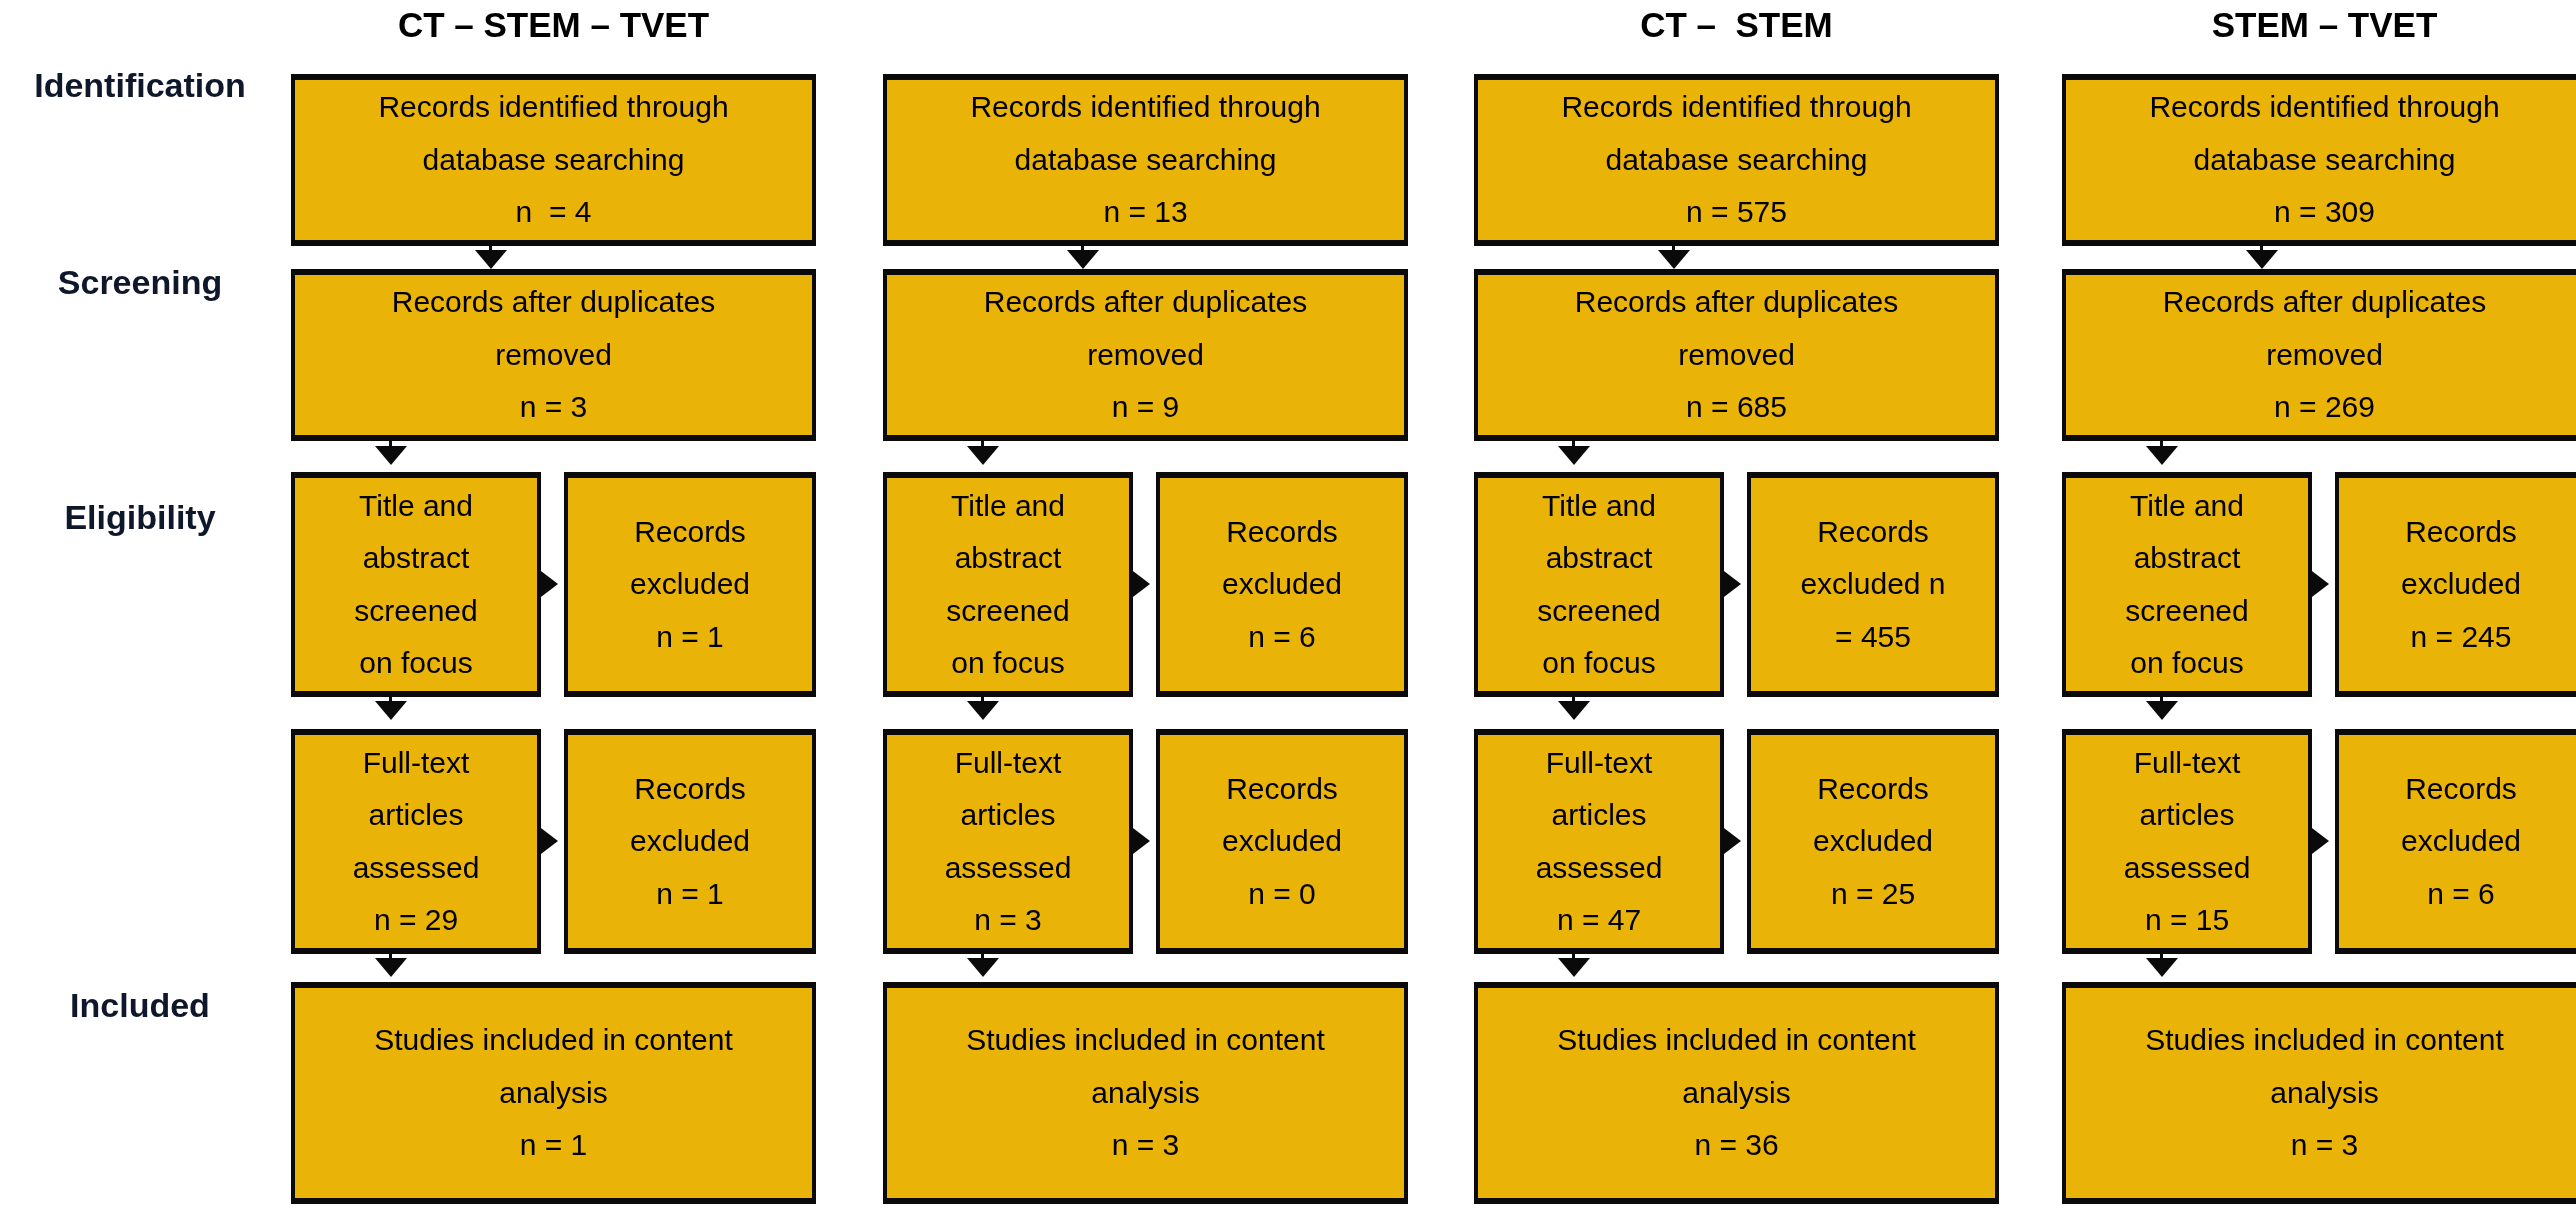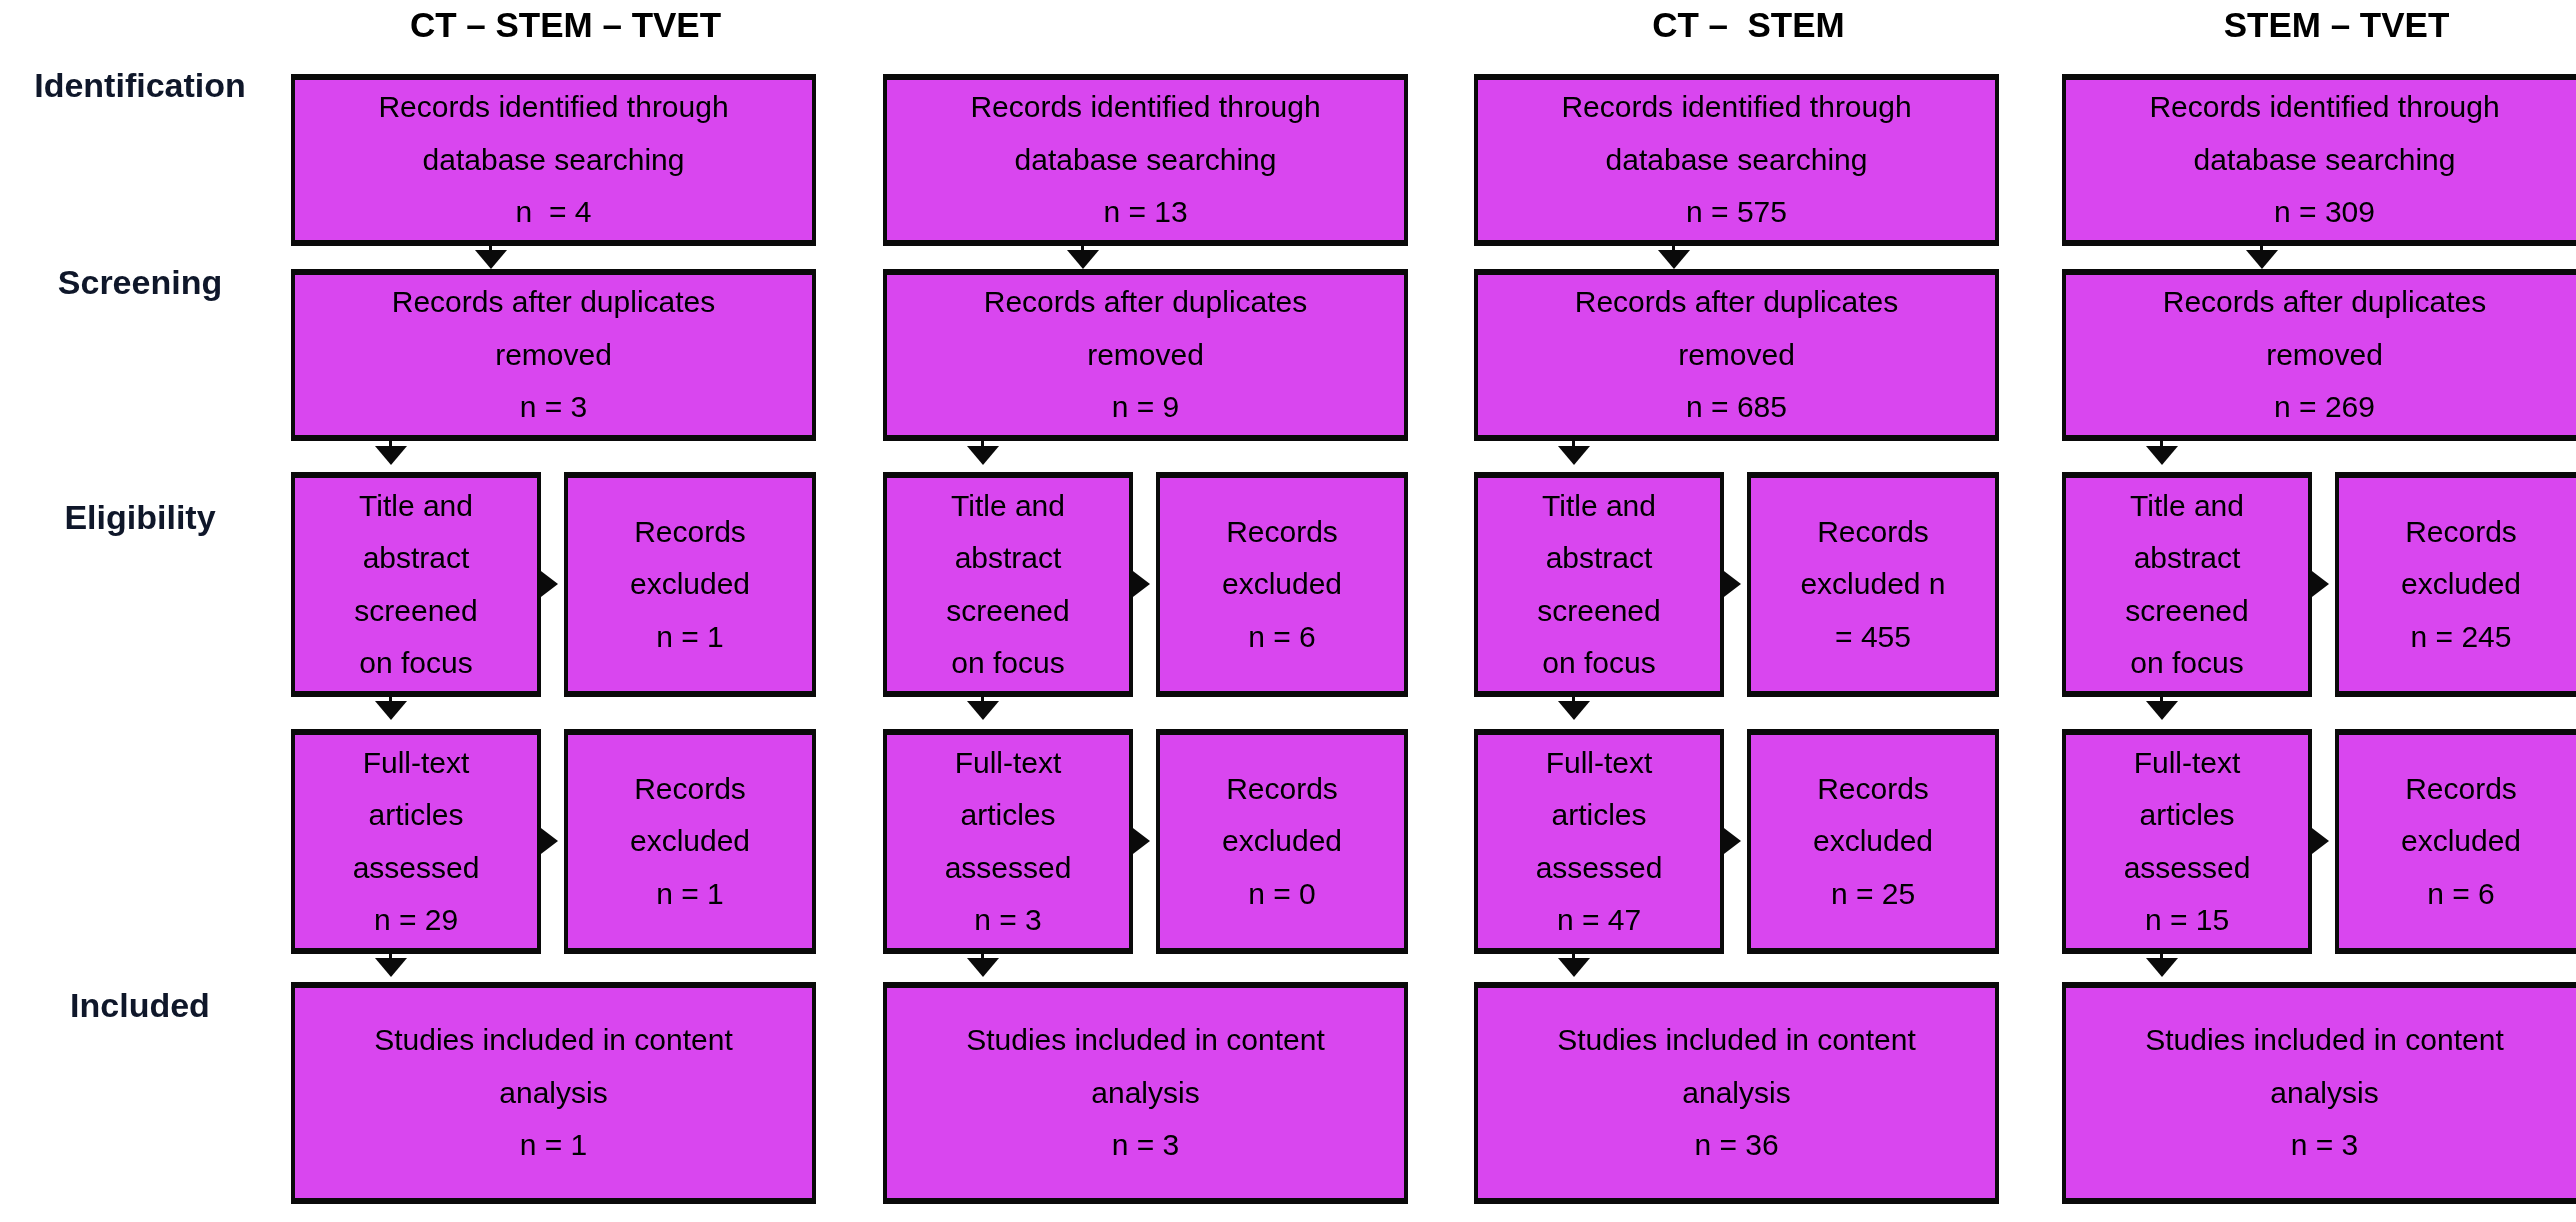--- a/index.html
+++ b/index.html
@@ -7,32 +7,32 @@
     width:2576px;height:1222px;position:relative;overflow:hidden;
     font-family:"Liberation Sans","DejaVu Sans",sans-serif;color:#000;
   }
   .diagram{position:absolute;inset:0;}
   
   .stage{
     position:absolute;left:3.5px;width:273px;text-align:center;
     font-weight:bold;font-size:34px;line-height:1.1;color:#0f172a;
   }
   
-  .col{position:absolute;top:0;width:525px;height:1222px;padding-left:24px;}
+  .col{position:absolute;top:0;width:525px;height:1222px;}
   .col.c0{left:291px;}
   .col.c1{left:883px;}
   .col.c2{left:1474px;}
   .col.c3{left:2062px;}
   .hdr{
     position:absolute;top:4.7px;left:0;width:100%;text-align:center;
     font-weight:bold;font-size:35px;white-space:pre-wrap;
   }
   
   .box{
-    position:absolute;box-sizing:border-box;background:#d946ef;
+    position:absolute;box-sizing:border-box;background:#eab308;
     border:4.1px solid #0a0a0a;border-top-width:6px;border-bottom-width:6px;
     display:flex;flex-direction:column;justify-content:center;align-items:center;
     text-align:center;
   }
   .t{white-space:pre-line;font-size:30px;line-height:1.75;}
   .n{white-space:pre-wrap;font-size:30px;line-height:1.75;}
   .box1{top:74px;left:0;width:525px;height:172px;}
   .box2{top:269px;left:0;width:525px;height:172px;}
   .box3a{top:472px;left:0;width:250px;height:225px;}
   .box3b{top:472px;left:273px;width:252px;height:225px;}

